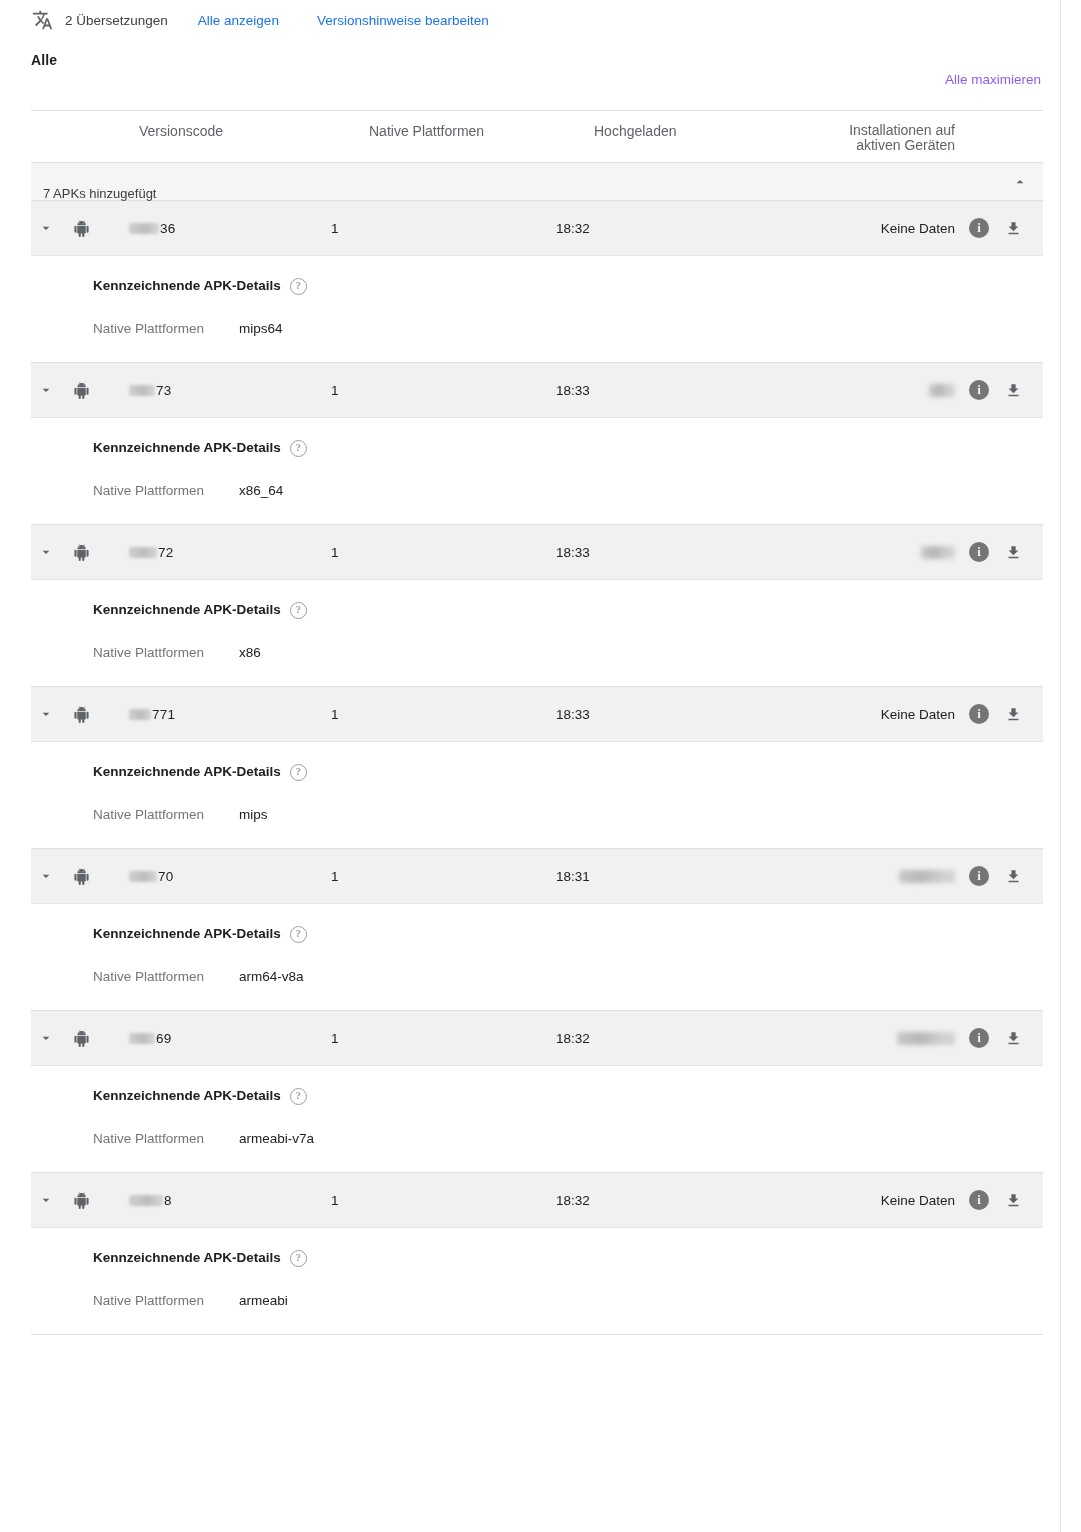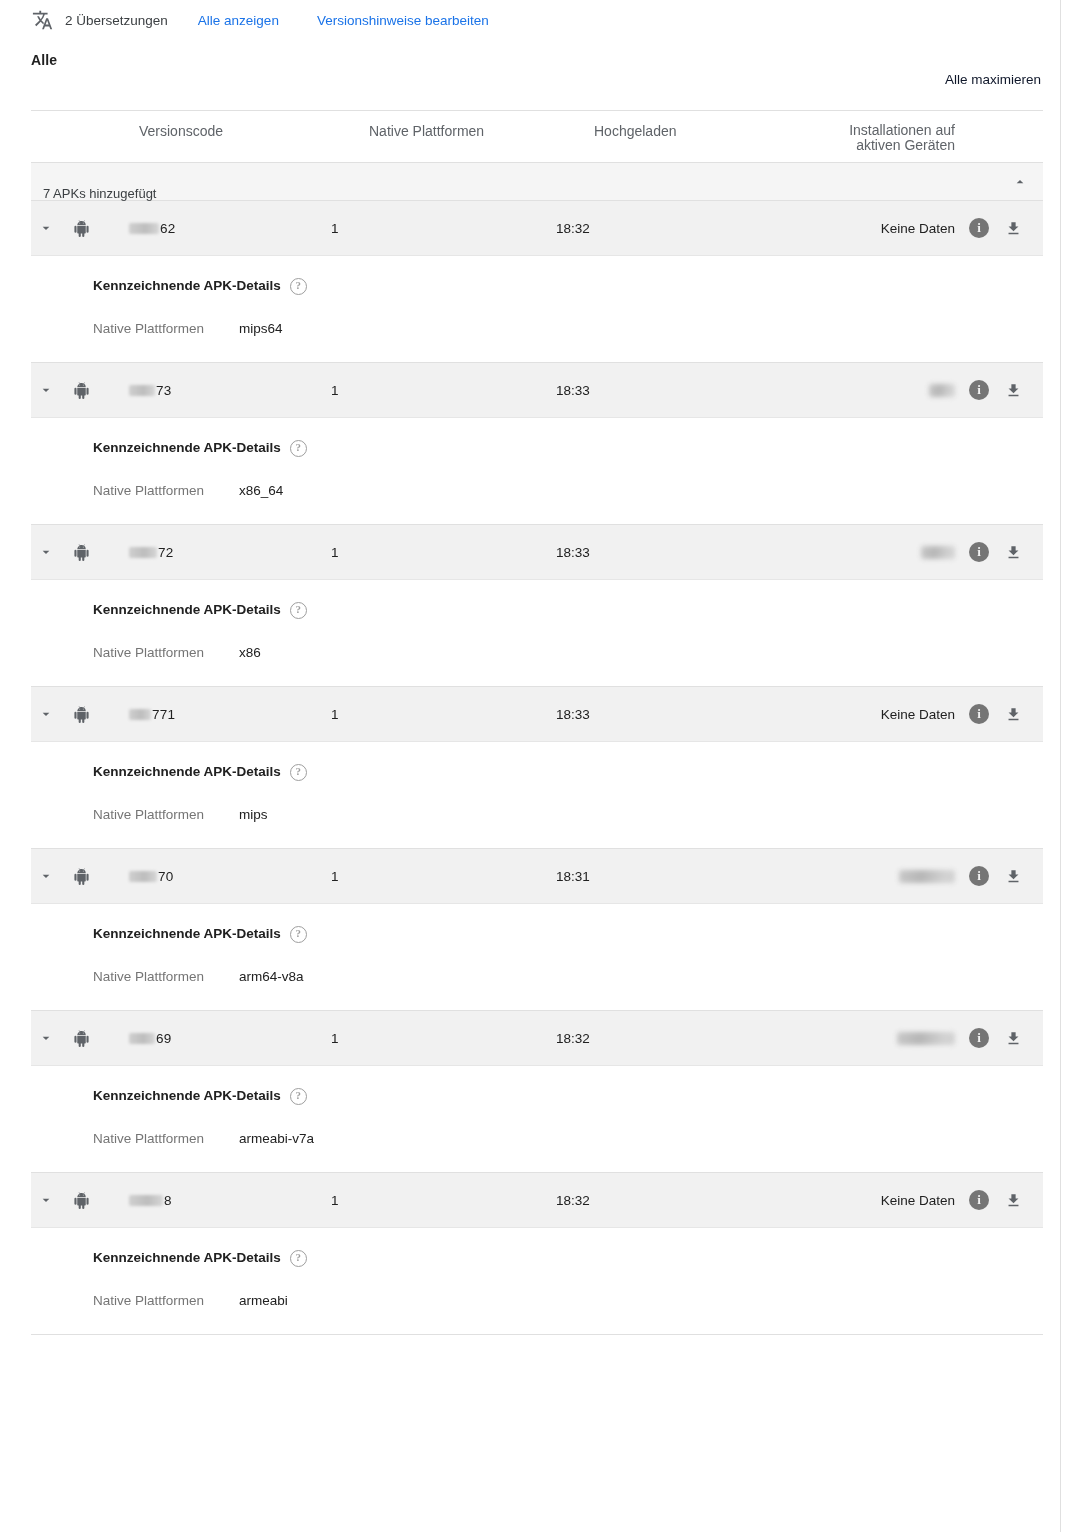--- a/index.html
+++ b/index.html
@@ -79,21 +79,21 @@
   
   .expand-all-row {
     height: 32px;
     position: relative;
   }
   .expand-all {
     position: absolute;
     right: 20px;
     top: 4px;
     font-size: 13.5px;
-    color: #0f172a;
+    color: #8b5cf6;
     cursor: pointer;
     white-space: nowrap;
   }
 
   
   .table-wrap {
     margin: 10px 18px 0 18px;
     border-top: 1px solid #e0e0e0;
   }
 
@@ -297,21 +297,21 @@
             <path d="M7 10l5 5 5-5z"></path>
           </svg>
       </div>
       <div class="c-icon">
         <svg width="17" height="19" viewBox="0 0 24 24" fill="currentColor">
             <path d="M6 18c0 .55.45 1 1 1h1v3.5a1.5 1.5 0 0 0 3 0V19h2v3.5a1.5 1.5 0 0 0 3 0V19h1c.55 0 1-.45 1-1V8H6v10zM3.5 8A1.5 1.5 0 0 0 2 9.5v7a1.5 1.5 0 0 0 3 0v-7A1.5 1.5 0 0 0 3.5 8zm17 0A1.5 1.5 0 0 0 19 9.5v7a1.5 1.5 0 0 0 3 0v-7A1.5 1.5 0 0 0 20.5 8zm-4.97-5.84l1.3-1.3a.25.25 0 0 0-.35-.36l-1.48 1.48A5.9 5.9 0 0 0 12 1.5c-.75 0-1.46.14-2.11.39L8.4.41a.25.25 0 1 0-.35.35l1.31 1.31A5.98 5.98 0 0 0 6 7h12a5.98 5.98 0 0 0-2.47-4.84zM10 5H9V4h1v1zm5 0h-1V4h1v1z"></path>
           </svg>
       </div>
       <div class="c-version version-cell">
         <span class="blur-chip" style="width:30px"></span>
-          <span class="vnum">62</span>
+          <span class="vnum">36</span>
       </div>
       <div class="c-native-val">1</div>
       <div class="c-upload-val">18:32</div>
       <div class="c-install-val">Keine Daten</div>
       <div class="c-actions">
         <span class="icon-btn filled">i</span>
         <span class="icon-btn">
           <svg width="17" height="17" viewBox="0 0 24 24" fill="currentColor">
               <path d="M19 9h-4V3H9v6H5l7 7 7-7zM5 18v2h14v-2H5z"></path>
             </svg>

